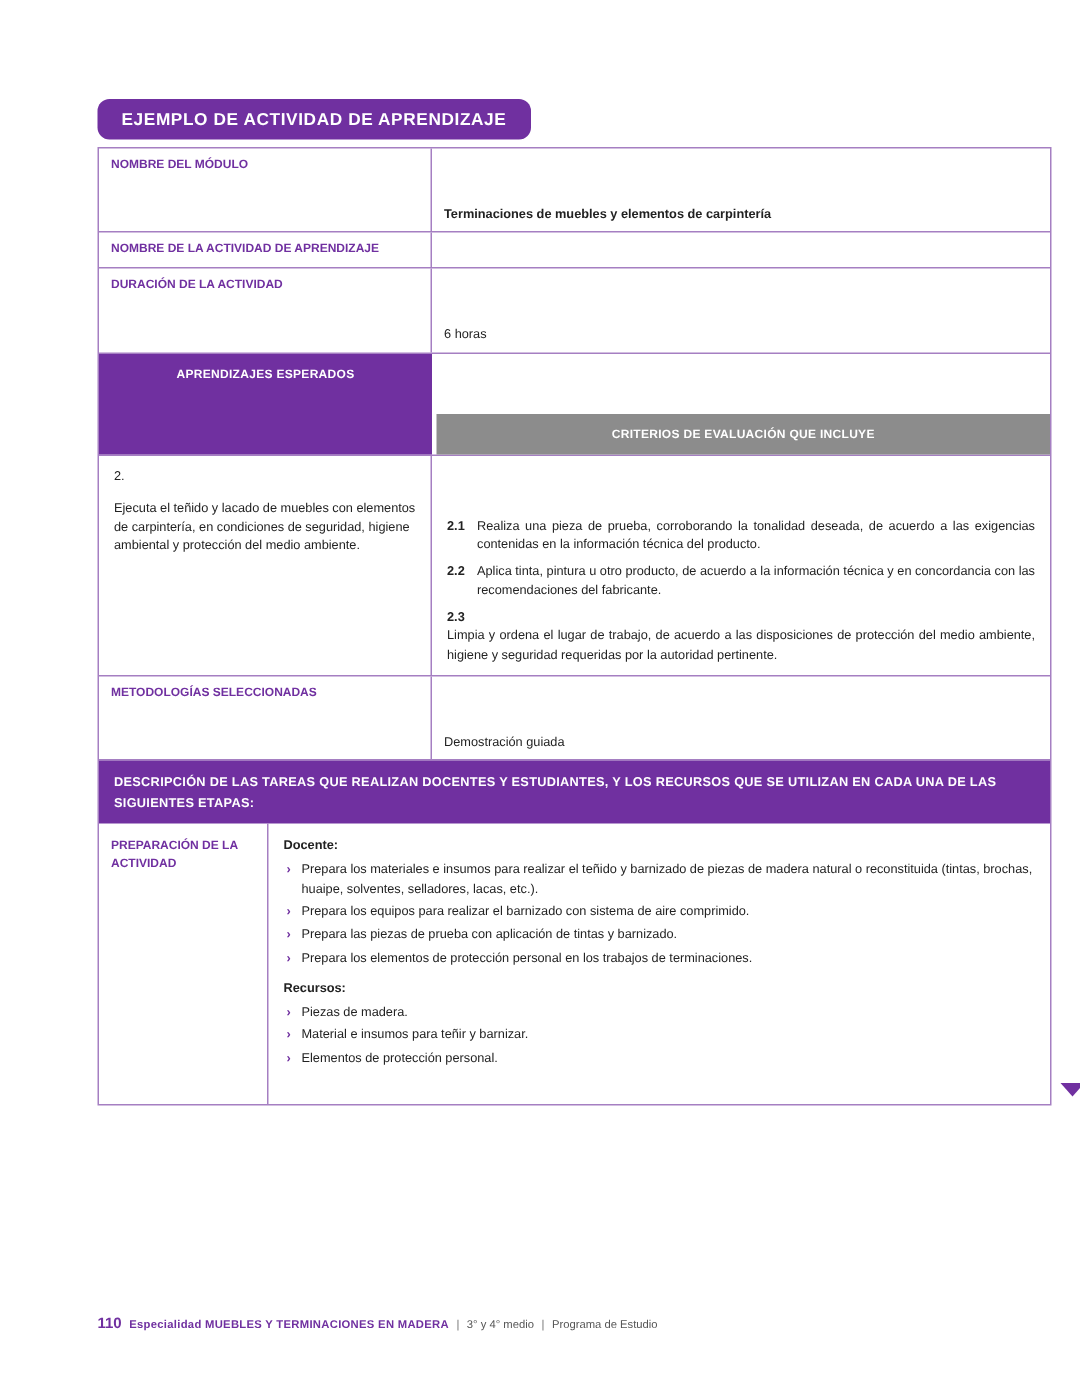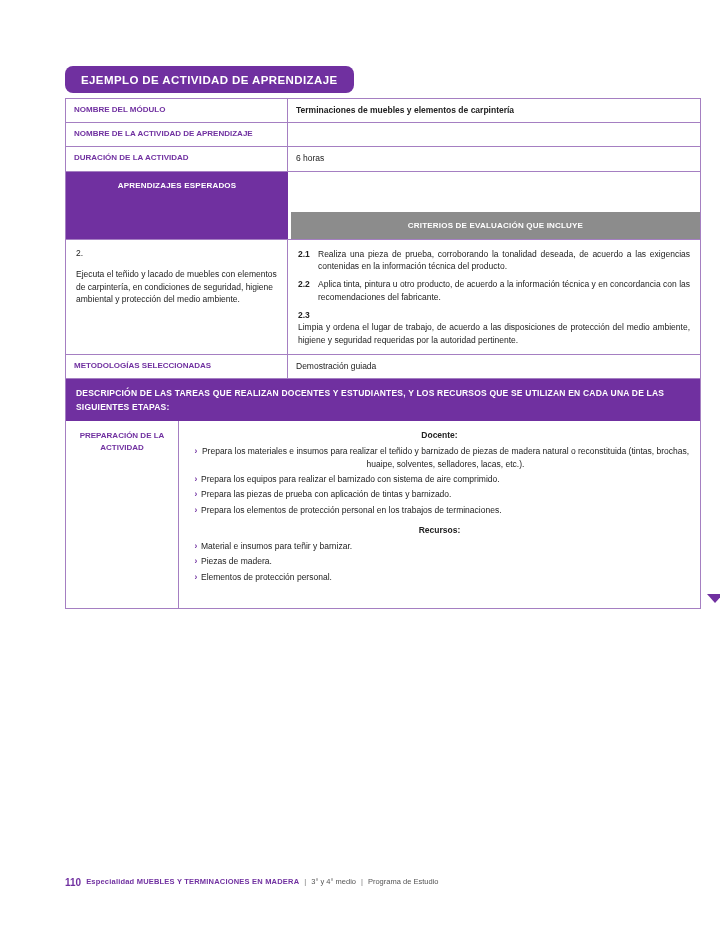--- a/index.html
+++ b/index.html
@@ -11,26 +11,26 @@
   html,body{background:#fff;}
   body{font-family:"Liberation Sans", sans-serif; width:720px; height:932px; overflow:hidden;}
   .page{position:relative;width:720px;height:932px;background:#fff;}
   .content{position:absolute;left:65px;top:66px;width:636px;}
   .title-box{
     display:inline-block;background:var(--purple);color:#fff;font-weight:700;
     font-size:11.5px;letter-spacing:.4px;padding:8px 16px 7px;border-radius:8px;margin-bottom:5px;
   }
   .tbl{border:1px solid var(--border-purple);}
   .r{display:flex;border-bottom:1px solid var(--border-purple);}
-  .tbl > .r:last-child{border-bottom:none;text-align:center;}
+  .tbl > .r:last-child{border-bottom:none;}
   .cl{
     width:222px;min-width:222px;border-right:1px solid var(--border-purple);
     padding:6px 8px;color:var(--purple);font-weight:700;font-size:8px;line-height:1.35;
   }
-  .cv{flex:1;padding:6px 8px;font-size:8.5px;color:#222;line-height:1.35;}
+  .cv{flex:1;padding:6px 8px;font-size:8.5px;color:#222;line-height:1.35;margin-top:32px;}
   .cv.bold{font-weight:700;}
   .hdr .hl{
     width:222px;min-width:222px;background:var(--purple);color:#fff;font-weight:700;
     font-size:8px;text-align:center;padding:9px 6px;margin-right:3px;letter-spacing:.2px;
   }
   .hdr .hr{
     flex:1;background:var(--gray);color:#fff;font-weight:700;
     font-size:8px;text-align:center;padding:9px 6px;letter-spacing:.2px;margin-top:40px;
   }
   .cl.exp{color:#222;font-weight:400;font-size:8.5px;padding:8px 10px;}
@@ -53,21 +53,21 @@
   .pv .h{font-weight:700;font-size:8.5px;margin-bottom:5px;}
   .pv ul{list-style:none;margin:0 0 9px 2px;}
   .pv li{display:flex;margin-bottom:3px;line-height:1.45;}
   .bullet{color:var(--purple);width:10px;min-width:10px;font-weight:700;}
   .bullet::before{content:"\203A";}
   .arrow{
     position:absolute;right:-22px;bottom:6px;width:0;height:0;
     border-left:8px solid transparent;border-right:8px solid transparent;
     border-top:9px solid var(--purple);
   }
-  .footer{position:absolute;left:65px;top:877px;display:flex;align-items:flex-start;gap:5px;}
+  .footer{position:absolute;left:65px;top:877px;display:flex;align-items:center;gap:5px;}
   .pn{color:var(--purple);font-weight:700;font-size:10px;}
   .sp{color:var(--purple);font-weight:700;font-size:7.5px;letter-spacing:.2px;}
   .sep{color:#777;font-size:7.5px;}
   .meta{color:#555;font-size:7.5px;}
 </style>
 </head>
 <body>
 
 <div class="page">
   <div class="content">
@@ -142,25 +142,25 @@
             </li>
             <li>
               <span class="bullet"></span>
               <span>Prepara los elementos de protección personal en los trabajos de terminaciones.</span>
             </li>
           </ul>
           <div class="h">Recursos:</div>
           <ul>
             <li>
               <span class="bullet"></span>
-              <span>Material e insumos para teñir y barnizar.</span>
+              <span>Piezas de madera.</span>
             </li>
             <li>
               <span class="bullet"></span>
-              <span>Piezas de madera.</span>
+              <span>Material e insumos para teñir y barnizar.</span>
             </li>
             <li>
               <span class="bullet"></span>
               <span>Elementos de protección personal.</span>
             </li>
           </ul>
         </div>
       </div>
 
     </div>

